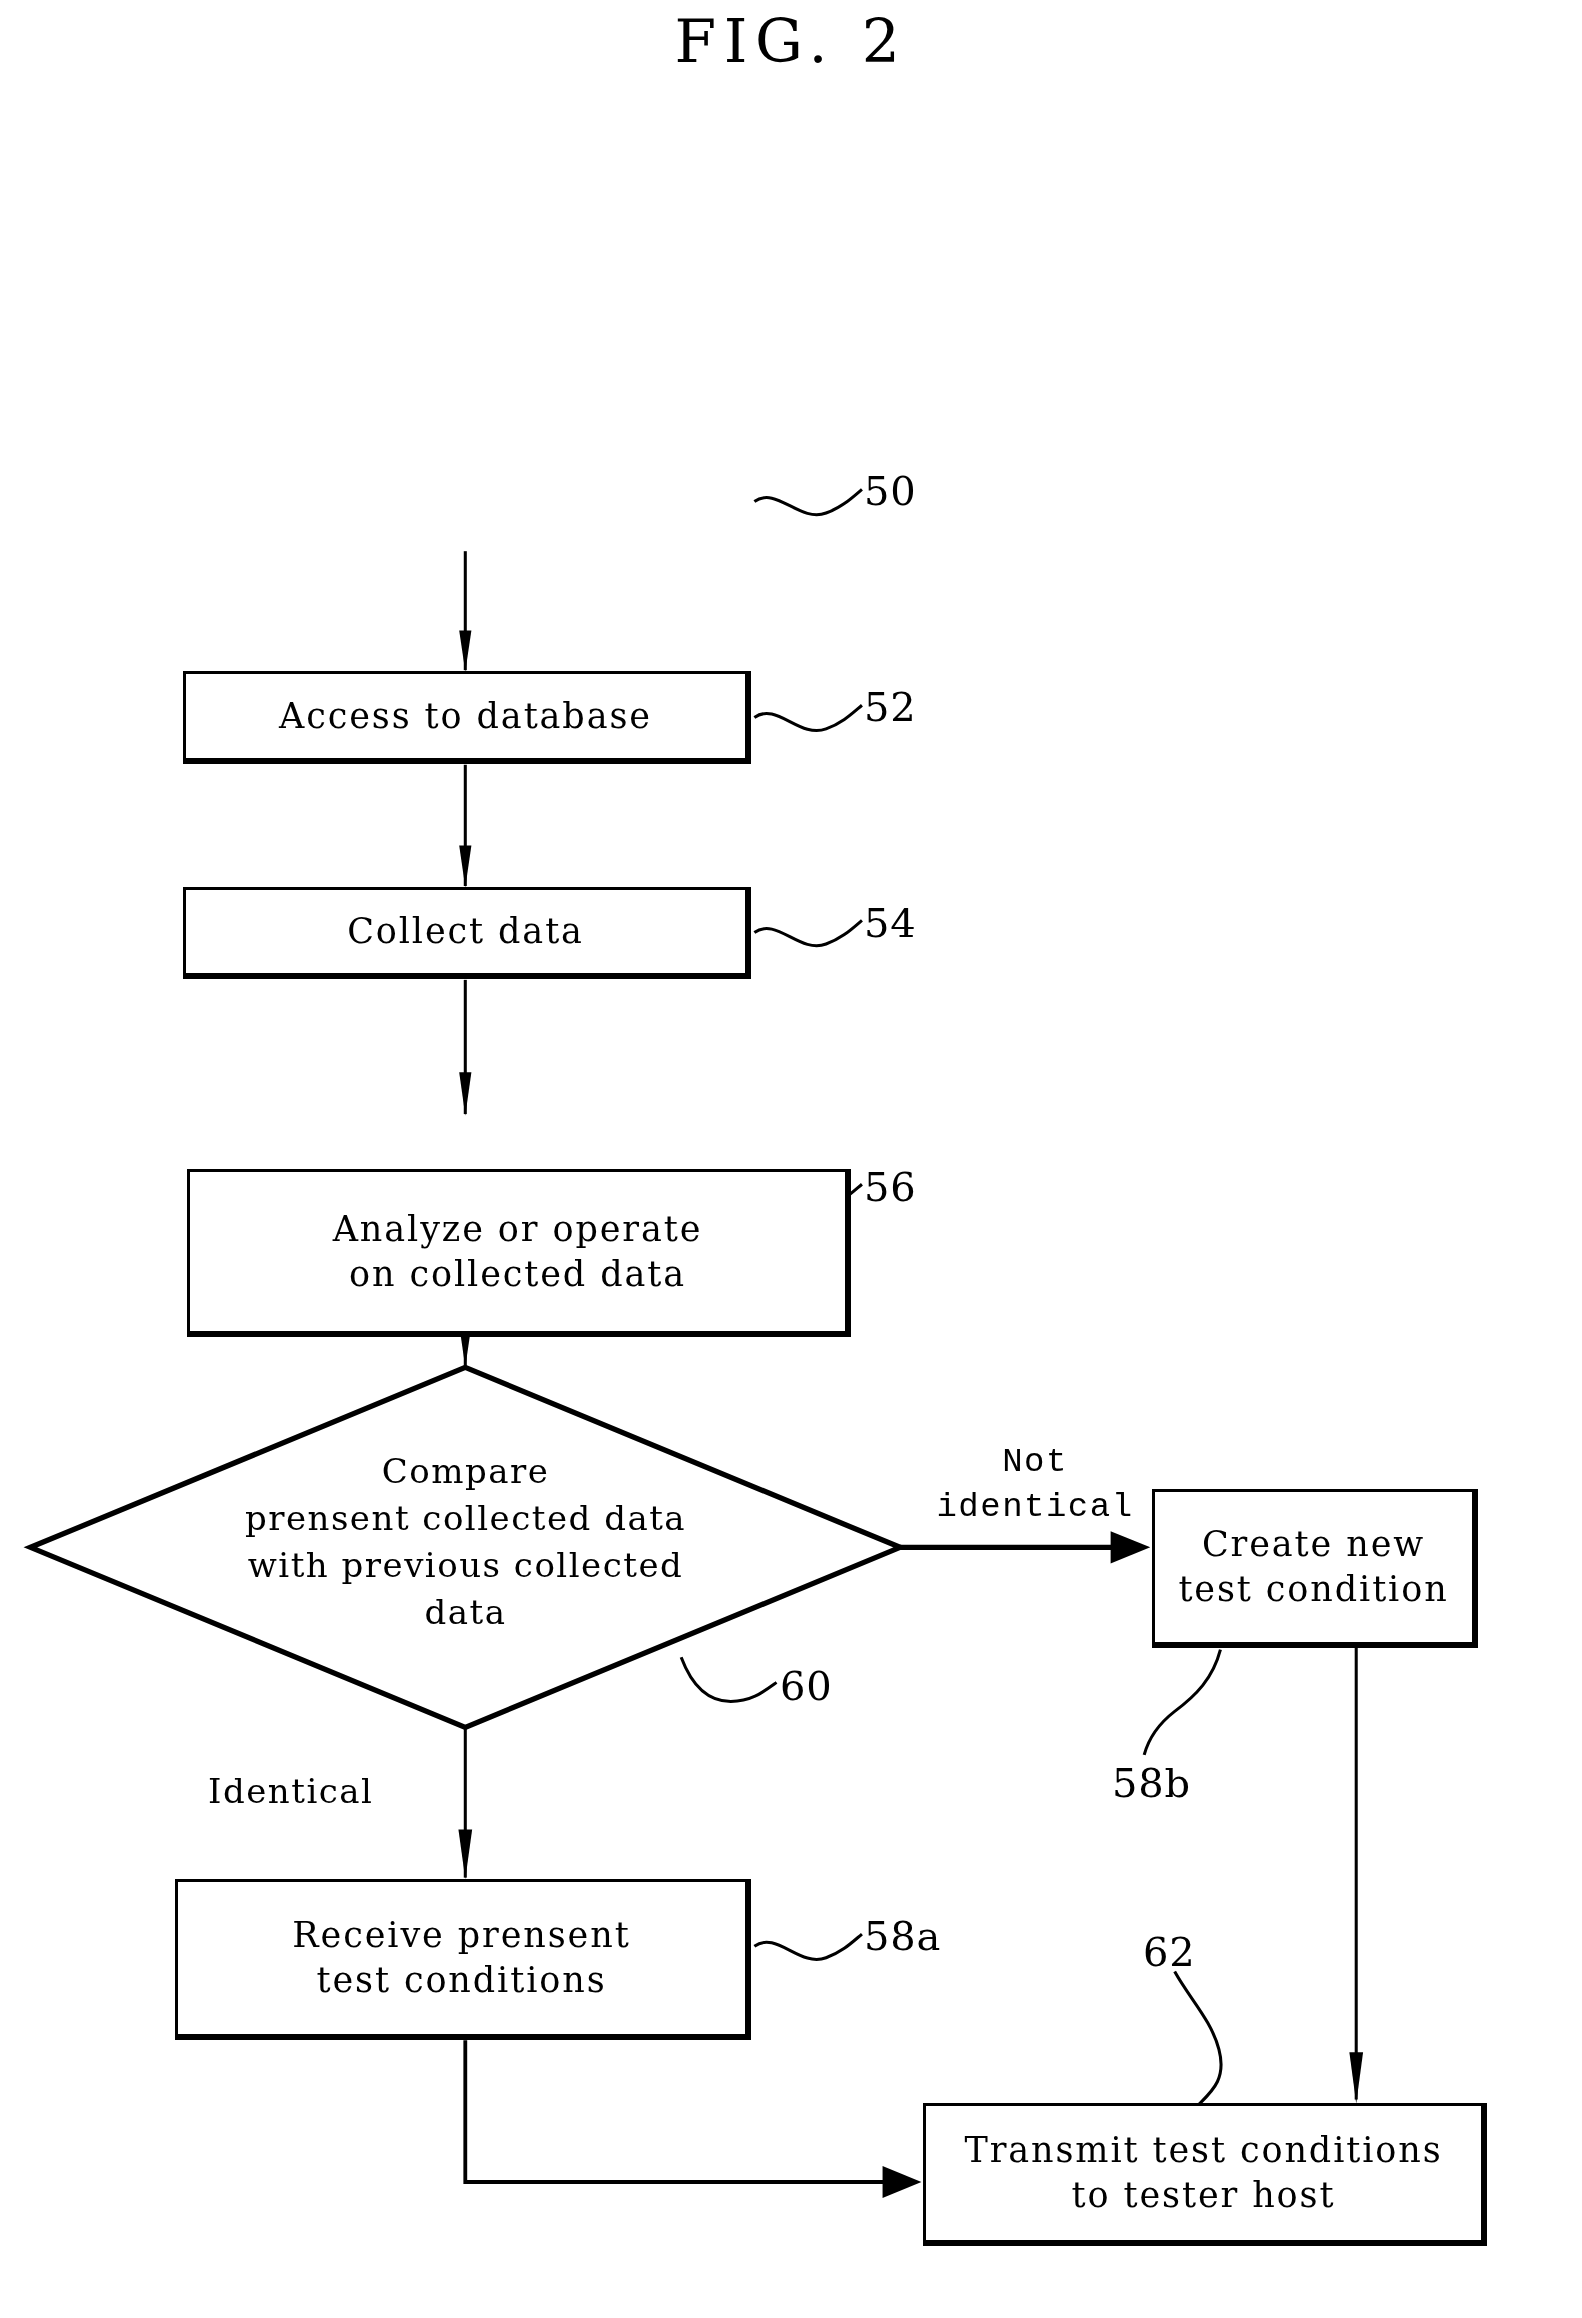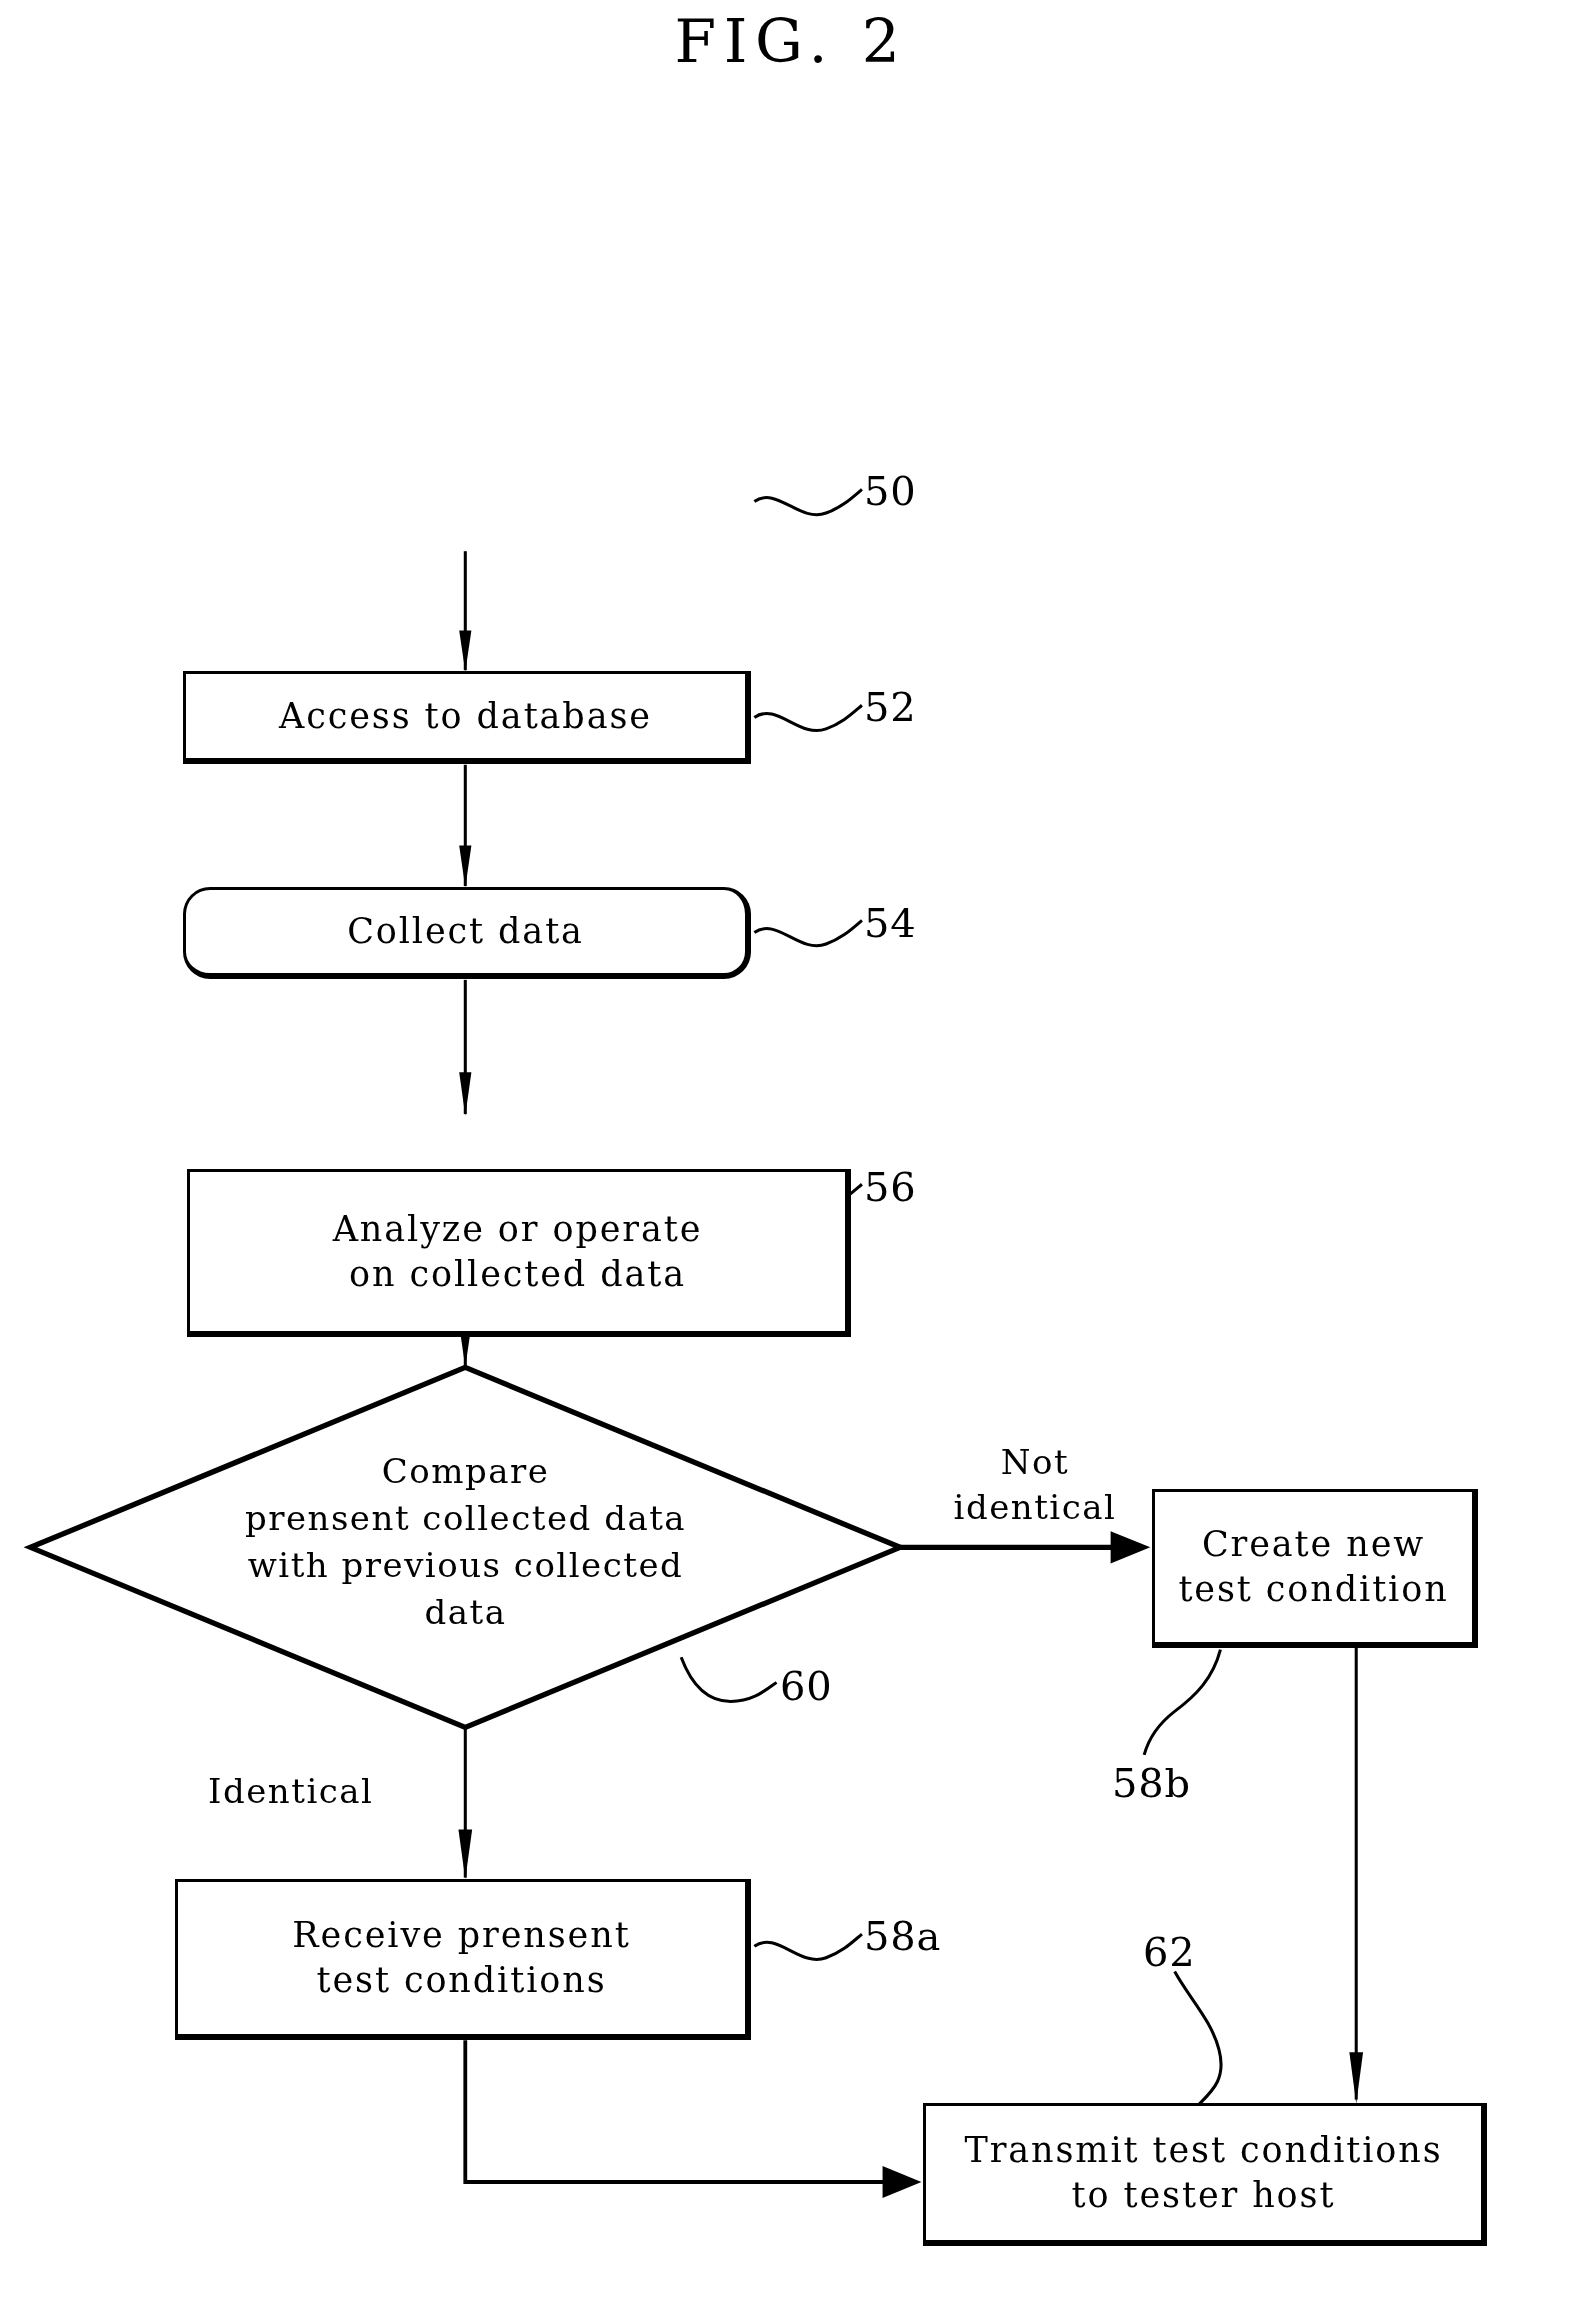--- a/index.html
+++ b/index.html
@@ -181,21 +181,21 @@
     <path d="M 989 2551 C 1018 2530, 1048 2579, 1083 2566 C 1105 2558, 1118 2545, 1130 2535" fill="none" stroke="#000" stroke-width="4"></path>
 
     <path d="M 1540 2584 C 1560 2620, 1588 2648, 1598 2686 C 1608 2724, 1590 2740, 1572 2758" fill="none" stroke="#000" stroke-width="4"></path>
   </svg>
 
 
   <div class="node-box heavy-rb" style="left:183px; top:671px; width:568px; height:93px;">
     <div class="node-label">Access to database</div>
   </div>
 
-  <div class="node-box heavy-rb" style="left:183px; top:887px; width:568px; height:92px;border-radius:27px;">
+  <div class="node-box heavy-rb" style="left:183px; top:887px; width:568px; height:92px;">
     <div class="node-label">Collect data</div>
   </div>
 
   <div class="node-box heavy-rb" style="left:187px; top:1169px; width:664px; height:168px;">
     <div class="node-label">Analyze or operate
 on collected data</div>
   </div>
 
   <div class="node-box heavy-rb" style="left:1152px; top:1489px; width:326px; height:159px;">
     <div class="node-label">Create new
@@ -210,21 +210,21 @@
   <div class="node-box heavy-rb" style="left:923px; top:2103px; width:564px; height:143px;">
     <div class="node-label">Transmit test conditions
 to tester host</div>
   </div>
 
   <div class="diamond-text" style="left:126px; top:1448px; width:679px;">Compare
 prensent collected data
 with previous collected
 data</div>
 
-  <div class="edge-label" style="left:932px; top:1440px; width:206px;">Not
+  <div class="edge-label" style="left:932px; top:1440px; width:206px;font-family:Liberation Mono, monospace;">Not
 identical</div>
 
   <div class="edge-label" style="left:208px; top:1769px; width:229px; text-align:left;">Identical</div>
 
   <div class="ref-num" style="left:864px; top:468px;">50</div>
 
   <div class="ref-num" style="left:864px; top:684px;">52</div>
 
   <div class="ref-num" style="left:864px; top:900px;">54</div>
 

